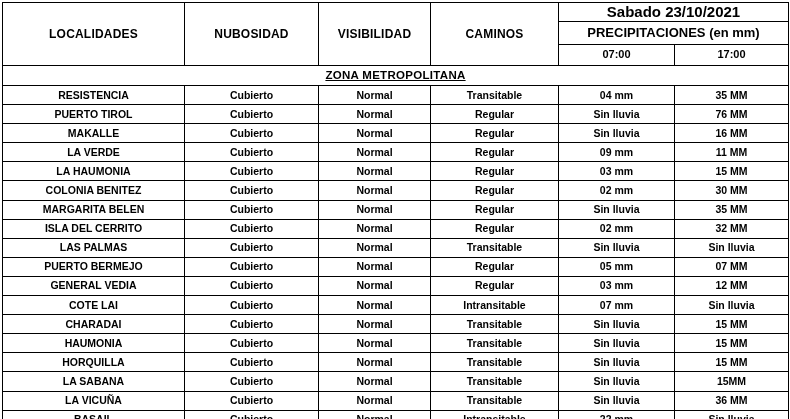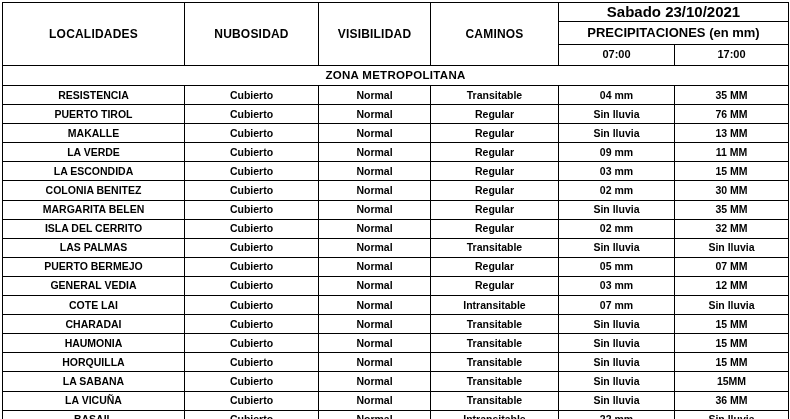--- a/index.html
+++ b/index.html
@@ -59,20 +59,21 @@
     height: 22px;
   }
   .hdr-hour {
     font-size: 11px;
     height: 19px;
   }
   .zone-row td {
     font-size: 11.5px;
     height: 19px;
     letter-spacing: .3px;
+    text-decoration: underline;
   }
   tr.data-row td {
     height: 18.1px;
     font-size: 10.5px;
   }
   td.loc {
     text-align: left;
     padding-left: 5px;
     font-size: 10.5px;
   }
@@ -125,32 +126,32 @@
           <td>Regular</td>
           <td>Sin lluvia</td>
           <td>76 MM</td>
         </tr>
         <tr class="data-row">
           <td class="loc">MAKALLE</td>
           <td>Cubierto</td>
           <td>Normal</td>
           <td>Regular</td>
           <td>Sin lluvia</td>
-          <td>13 MM</td>
+          <td>16 MM</td>
         </tr>
         <tr class="data-row">
           <td class="loc">LA VERDE</td>
           <td>Cubierto</td>
           <td>Normal</td>
           <td>Regular</td>
           <td>09 mm</td>
           <td>11 MM</td>
         </tr>
         <tr class="data-row">
-          <td class="loc">LA ESCONDIDA</td>
+          <td class="loc">LA HAUMONIA</td>
           <td>Cubierto</td>
           <td>Normal</td>
           <td>Regular</td>
           <td>03 mm</td>
           <td>15 MM</td>
         </tr>
         <tr class="data-row">
           <td class="loc">COLONIA  BENITEZ</td>
           <td>Cubierto</td>
           <td>Normal</td>

